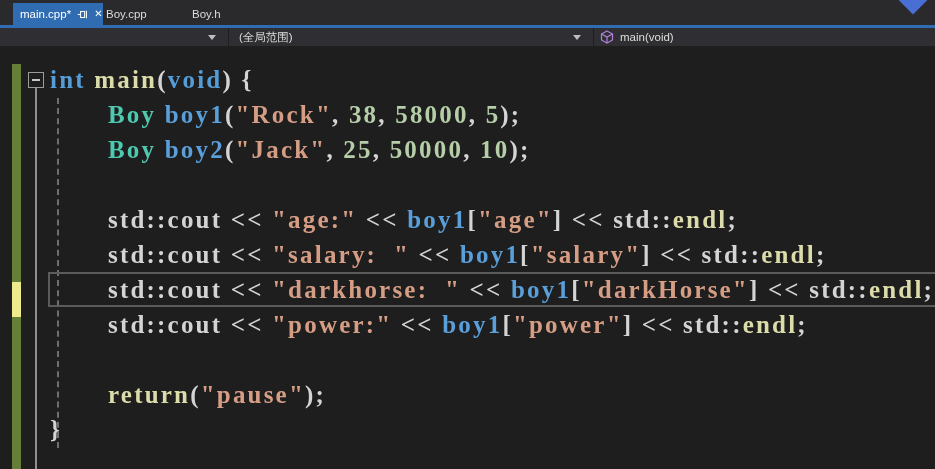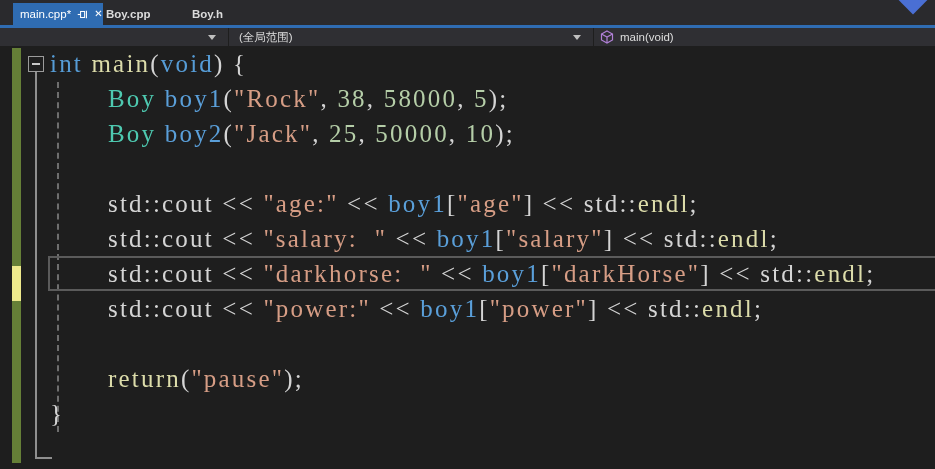--- a/index.html
+++ b/index.html
@@ -8,21 +8,21 @@
             font-family:"Liberation Sans","DejaVu Sans",sans-serif; }
 
   
   .tabstrip { position:absolute; left:0; top:0; width:935px; height:25px; background:#2A2A2D; }
   .tab-underline { position:absolute; left:0; top:25px; width:935px; height:3px; background:#2F6CB2; }
   .tab-active { position:absolute; left:13px; top:3px; height:22px; width:90px; background:#2F6CB2;
                 display:flex; align-items:center; padding-left:7px; gap:6px; }
   .tab-active .tab-label { color:#FFFFFF; font-size:11.5px; white-space:nowrap; }
   .tab-close { color:#FFFFFF; font-size:10px; line-height:10px; cursor:default; }
   .tab-inactive { position:absolute; top:3px; height:22px; display:flex; align-items:center; }
-  .tab-inactive .tab-label { color:#DBDBDB; font-size:11.5px; white-space:nowrap;font-weight:bold; }
+  .tab-inactive .tab-label { color:#DBDBDB; font-size:11.5px; white-space:nowrap; }
   .tab-boycpp { left:106px; width:70px; }
   .tab-boyh   { left:192px; width:50px; }
 
   
   .logo-clip { position:absolute; right:2px; top:0; width:40px; height:15px; overflow:hidden; }
   .logo-outer { position:absolute; left:7px; top:-17px; width:26px; height:26px;
                 transform:rotate(45deg); background:#4A6FD4; }
 
   
   .navbar { position:absolute; left:0; top:28px; width:935px; height:18px; background:#2F2F33; }
@@ -30,21 +30,21 @@
   .combo-project { left:0; width:227px; }
   .combo-scope   { left:228px; width:364px; border-left:1px solid #1E1E1E; }
   .combo-member  { left:593px; width:342px; border-left:1px solid #1E1E1E; }
   .combo-value { color:#DEDEDE; font-size:11.5px; padding-left:10px; white-space:nowrap; }
   .combo-member .combo-value { padding-left:6px; }
   .dd-arrow { position:absolute; right:11px; top:7px; width:0; height:0;
               border:4px solid transparent; border-top:5px solid #BFBFBF; }
   .cube-icon { margin-left:6px; display:block; }
 
   
-  .editor { position:absolute; left:0; top:46px; width:935px; height:311px; background:#1E1E1E; }
+  .editor { position:absolute; left:0; top:62px; width:935px; height:311px; background:#1E1E1E;font-weight:bold; }
   .track-bar { position:absolute; left:12px; top:2px; width:9px; height:415px; background:#657F37; }
   .track-unsaved { position:absolute; left:0; width:9px; background:#EDE98C; }
   .fold-box { position:absolute; left:28px; top:10px; width:16px; height:16px;
               border:1px solid #9B9B9B; background:#1E1E1E; display:flex; align-items:center; justify-content:center; }
   .fold-minus { width:8px; height:2px; background:#C8C8C8; }
   .scope-line { position:absolute; left:35px; top:26px; width:2px; height:385px; background:#8F8F8F; }
   .scope-corner { position:absolute; left:35px; top:411px; width:17px; height:2px; background:#8F8F8F; }
   .indent-guide { position:absolute; left:57px; top:36px; height:350px; width:0;
                   border-left:2px dashed #6E6E6E; }
   .current-line-box { position:absolute; left:48px; top:210px; width:900px; height:35px;

